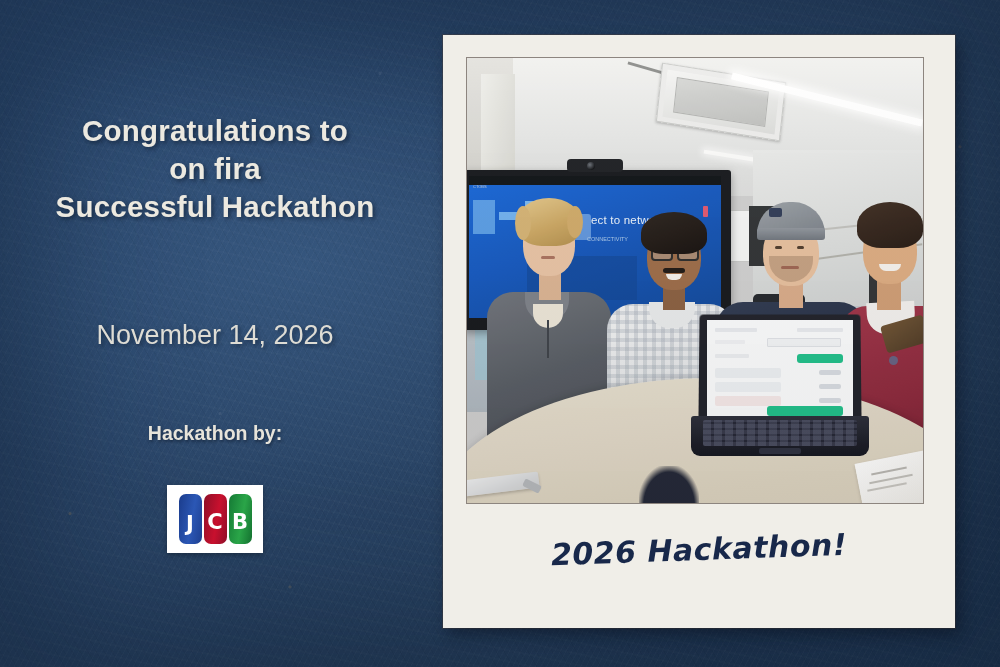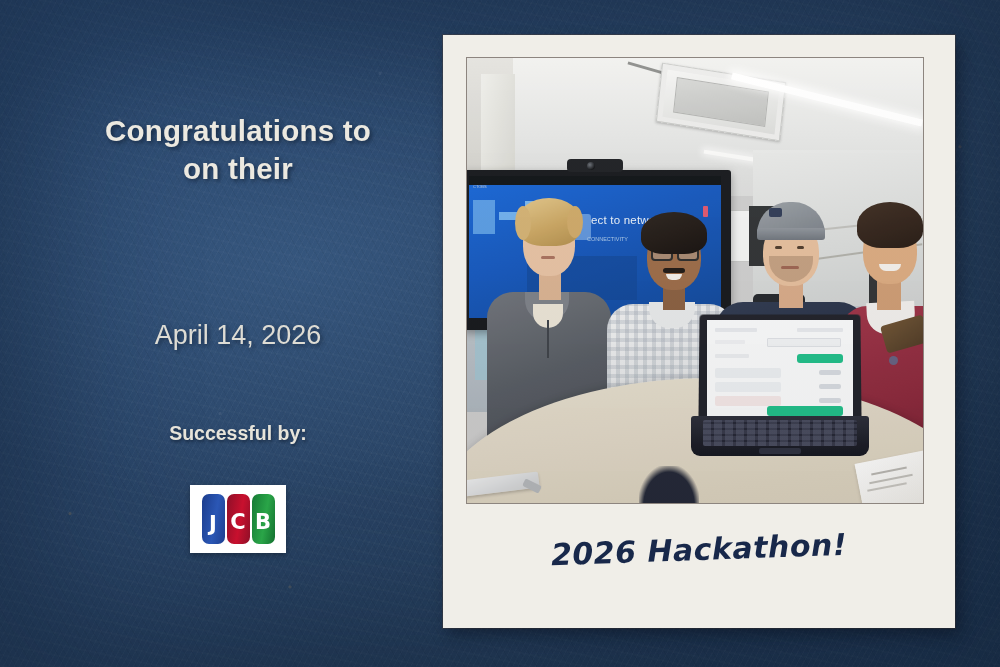--- a/index.html
+++ b/index.html
@@ -41,21 +41,21 @@
       radial-gradient(circle at 45% 45%, rgba(255,255,255,.05) 0 1px, transparent 2px);
   }
   
   #vignette {
     position:absolute; inset:0;
     box-shadow: inset 0 0 150px 40px rgba(12,24,42,.45);
     pointer-events:none;
   }
 
   
-  #left-col { position:absolute; left:0; top:0; width:430px; height:667px;margin-left:23px; }
+  #left-col { position:absolute; left:0; top:0; width:430px; height:667px; }
 
   #headline {
     position:absolute; top:112px; left:0; width:430px;
     text-align:center;
     color:#ece9e0;
     font-size:29.5px; font-weight:bold; line-height:38px;
     letter-spacing:.2px;
     text-shadow:2px 2px 4px rgba(8,18,34,.55);
   }
   #event-date {
@@ -387,26 +387,27 @@
 </head>
 <body>
 
 <div id="backdrop"></div>
 <div id="vignette"></div>
 
 <div id="left-col">
 
   <div id="headline">
     <div>Congratulations to</div>
-    <div>on their</div>
+    <div>on fira</div>
+    <div>Successful Hackathon</div>
   </div>
 
-  <div id="event-date">April 14, 2026</div>
-
-  <div id="sponsored-label">Successful by:</div>
+  <div id="event-date">November 14, 2026</div>
+
+  <div id="sponsored-label">Hackathon by:</div>
 
   <div id="logo-row">
 
 
     <div id="logo-jcb">
       <div id="jcb-blocks">
         <div class="jcb-block jcb-blue">
           <span>J</span>
         </div>
         <div class="jcb-block jcb-red">

